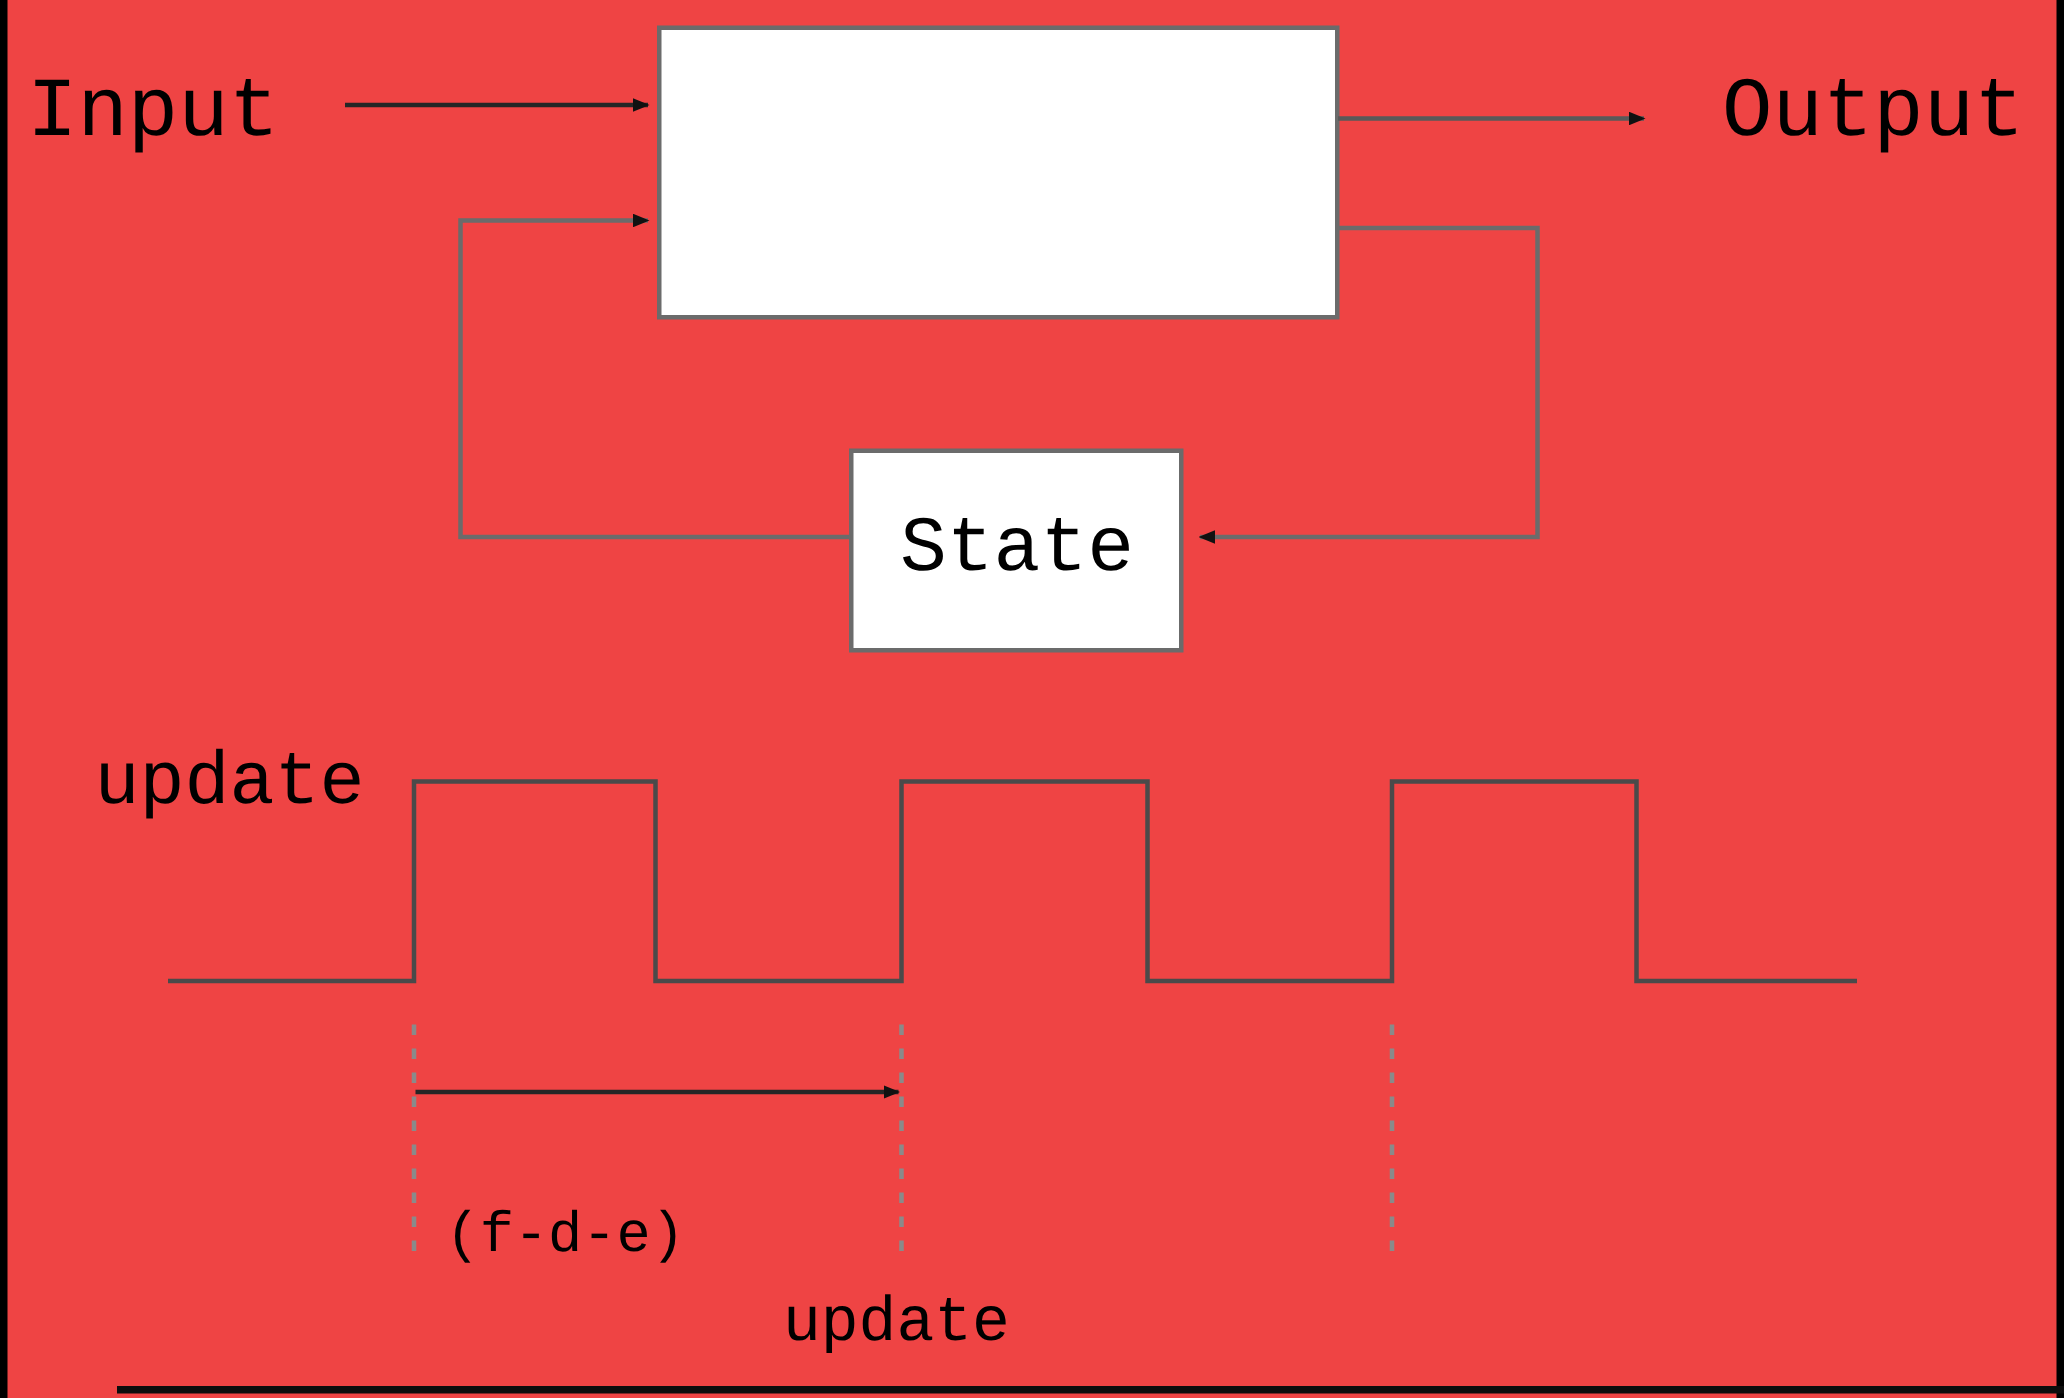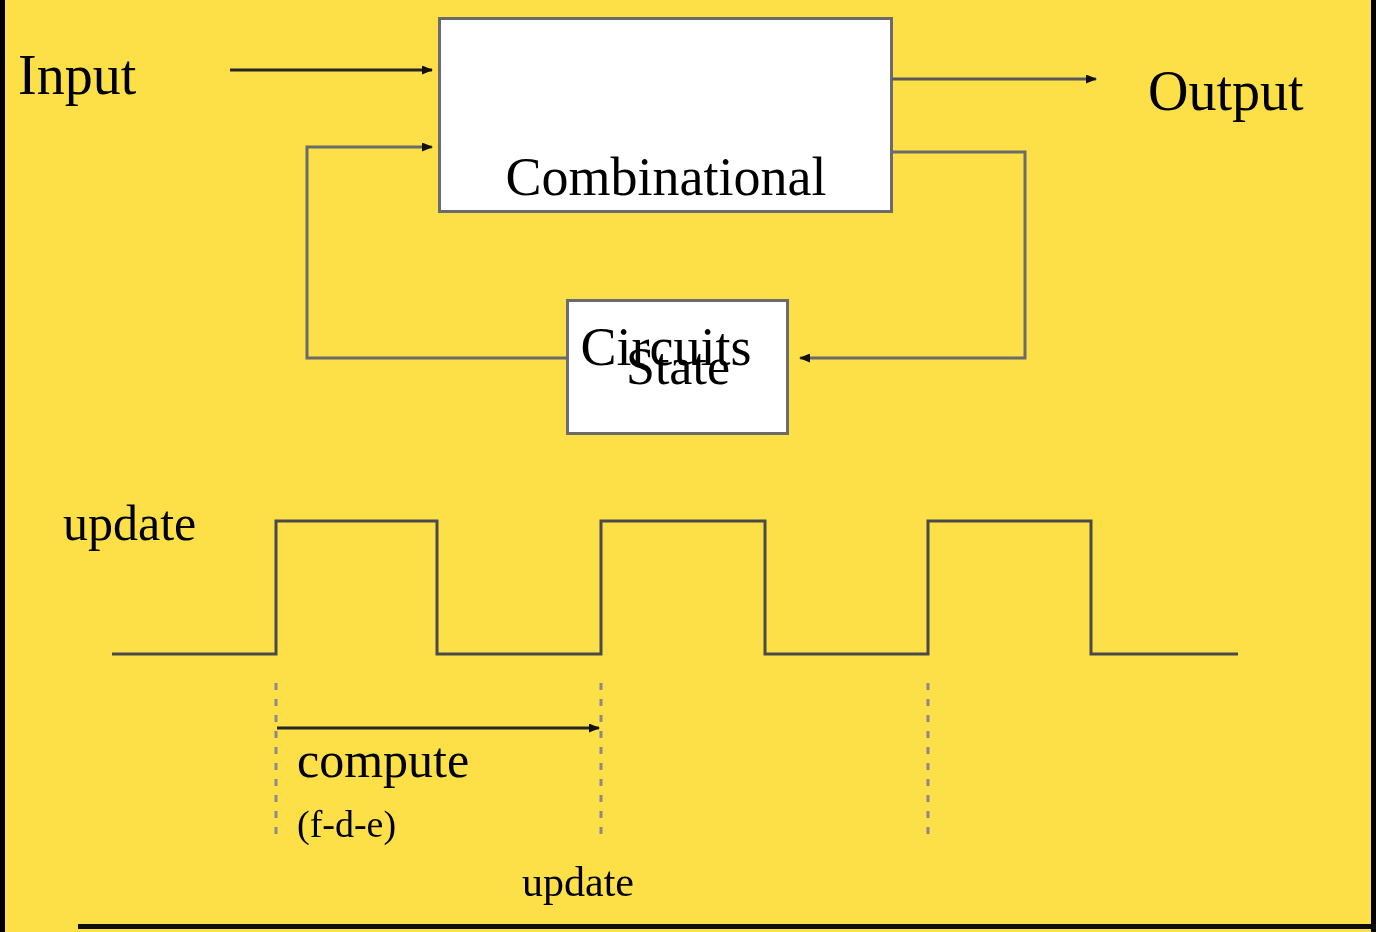--- a/index.html
+++ b/index.html
@@ -4,23 +4,23 @@
 <style>
   html, body {
     margin: 0;
     padding: 0;
     background: #ffffff;
   }
   #page {
     position: relative;
     width: 1376px;
     height: 932px;
-    background: #fde047;
+    background: #ef4444;
     overflow: hidden;
-    font-family: Liberation Serif, serif;
+    font-family: Liberation Mono, monospace;
   }
   #diagram-svg {
     position: absolute;
     left: 0;
     top: 0;
     width: 1376px;
     height: 932px;
   }
   .lbl {
     position: absolute;
@@ -28,21 +28,21 @@
     white-space: pre;
     line-height: 1.05;
   }
   .lbl-input {
     left: 18px;
     top: 46px;
     font-size: 56px;
   }
   .lbl-output {
     left: 1148px;
-    top: 62px;
+    top: 46px;
     font-size: 56px;
   }
   .lbl-comb {
     left: 443px;
     top: 36px;
     width: 446px;
     text-align: center;
     font-size: 54px;
   }
   .lbl-state {
@@ -129,29 +129,24 @@
     <line x1="276" y1="683" x2="276" y2="834" stroke="#8a8a8a" stroke-width="3" stroke-dasharray="7 9"></line>
     <line x1="601" y1="683" x2="601" y2="834" stroke="#8a8a8a" stroke-width="3" stroke-dasharray="7 9"></line>
     <line x1="928" y1="683" x2="928" y2="834" stroke="#8a8a8a" stroke-width="3" stroke-dasharray="7 9"></line>
 
     <line x1="277" y1="728" x2="599" y2="728" stroke="#262626" stroke-width="3" marker-end="url(#arrowhead)"></line>
   </svg>
 
   <div class="lbl lbl-input">Input</div>
   <div class="lbl lbl-output">Output</div>
 
-  <div class="lbl lbl-comb">
-    <div>Combinational</div>
-    <div>Circuits</div>
-  </div>
 
   <div class="lbl lbl-state">State</div>
 
   <div class="lbl lbl-clock">update</div>
-  <div class="lbl lbl-compute">compute</div>
   <div class="lbl lbl-fde">(f-d-e)</div>
   <div class="lbl lbl-update">update</div>
 
   <div class="frame-left"></div>
   <div class="frame-right"></div>
   <div class="frame-bottom"></div>
 
 </div>
 
 </body></html>

